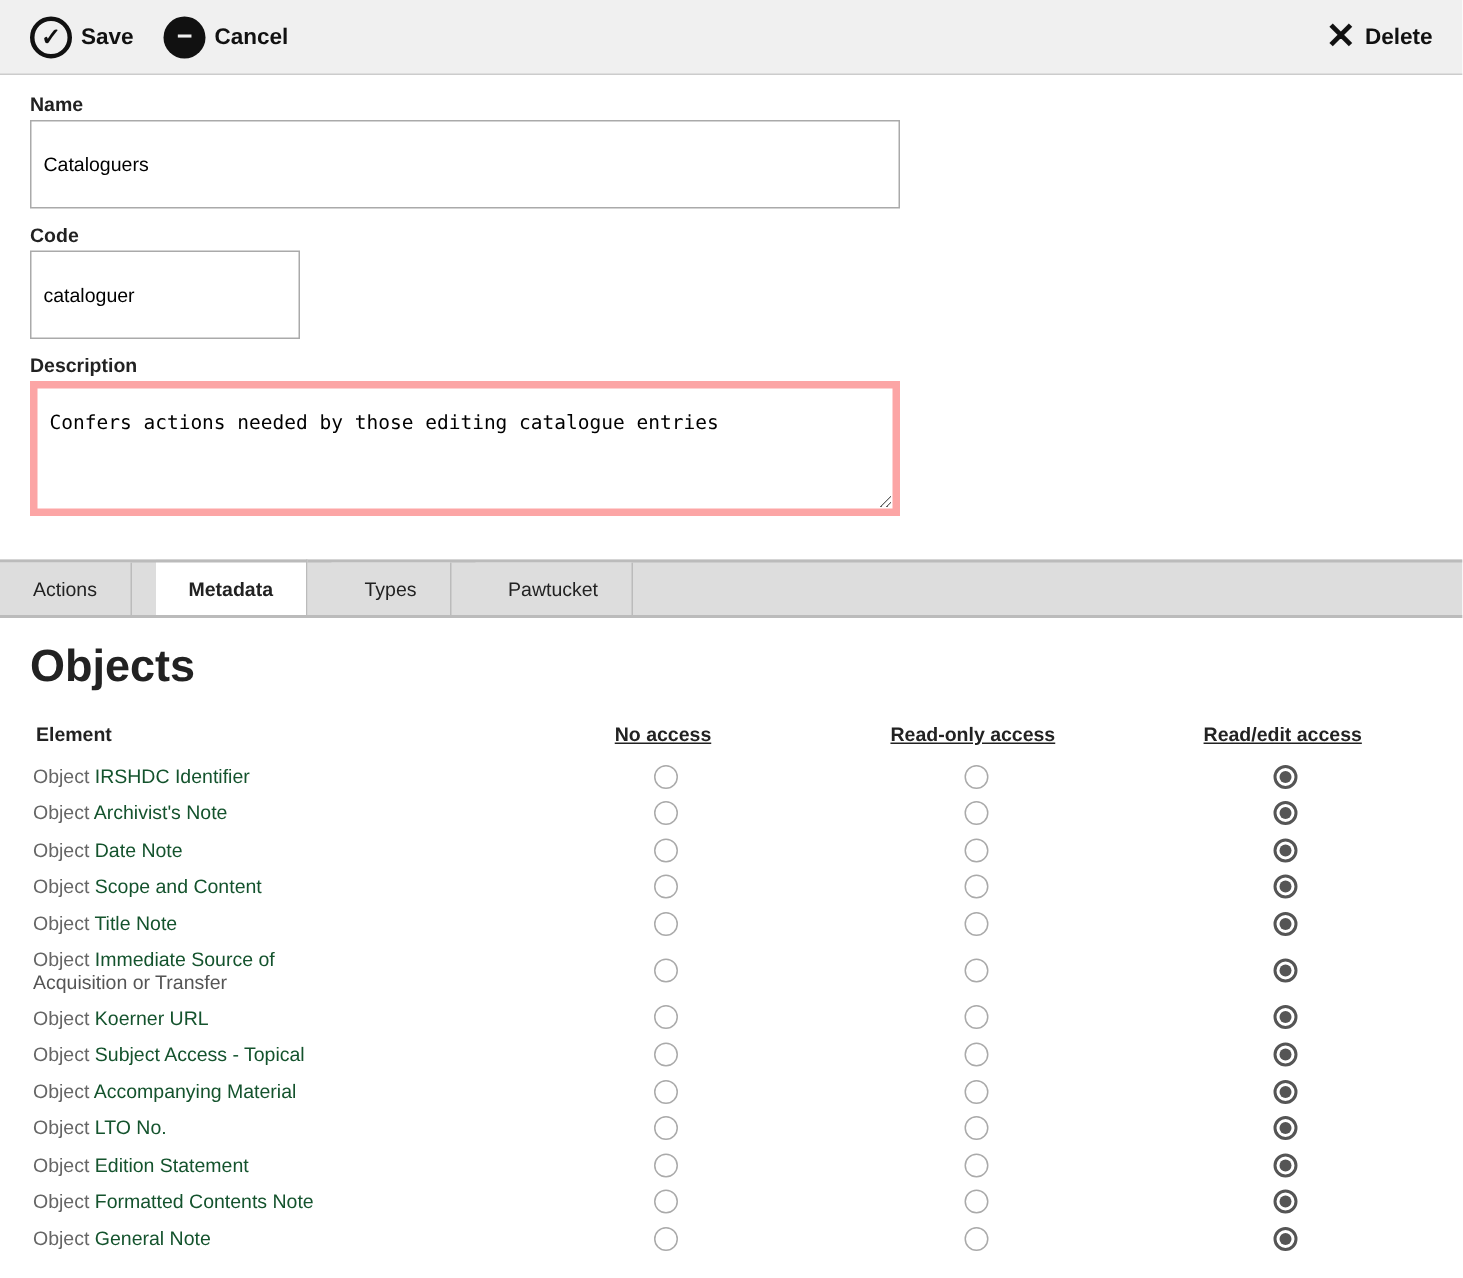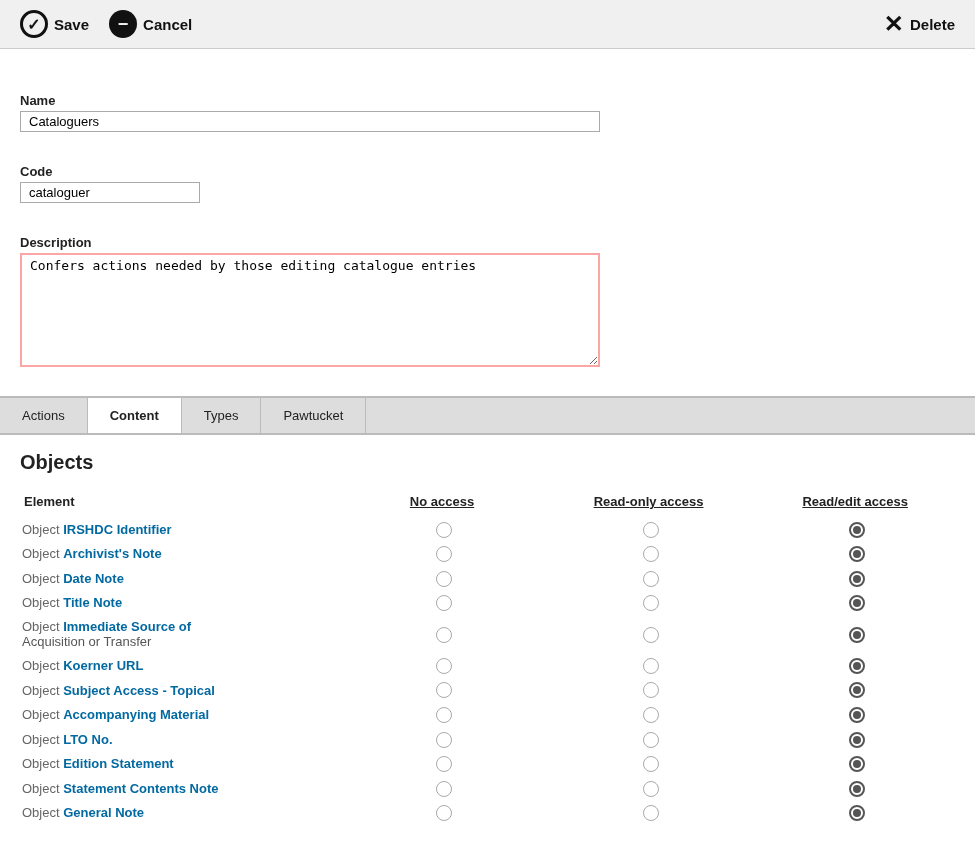--- a/index.html
+++ b/index.html
@@ -37,58 +37,59 @@
     }
 
     
     .form-area {
       padding: 12px 20px 10px 20px;
     }
     .form-area label {
       display: block; font-weight: bold; font-size: 13px; margin-bottom: 3px;
     }
     .form-area input[type="text"] {
-      border: 1px solid #aaa; padding: 2px 8px; font-size: 13px;
+      border: 1px solid #aaa; padding: 21px 8px; font-size: 13px;
       width: 100%;
     }
     .form-area .name-input { max-width: 580px; }
     .form-area .code-input { max-width: 180px; }
     .form-area textarea {
-      border: 2px solid #fca5a5; padding: 3px 8px; font-size: 13px;
-      width: 580px; height: 114px; resize: vertical;
-    }
-    .field-group { margin-bottom: 10px; margin-top: 32px; }
+      border: 5px solid #fca5a5; padding: 16px 8px; font-size: 13px;
+      width: 580px; height: 90px; resize: vertical;
+    }
+    .field-group { margin-bottom: 10px; }
 
     
     .tabs {
       display: flex;
       border-top: 2px solid #bbb;
       border-bottom: 2px solid #bbb;
       background: #ddd;
       margin-top: 6px;
+      gap: 16px;
     }
     .tab {
       padding: 10px 22px;
       cursor: pointer;
       font-size: 13px;
       border-right: 1px solid #bbb;
       background: #ddd;
       color: #222;
     }
     .tab.active {
       background: #fff;
       font-weight: bold;
       border-top: 2px solid #bbb;
       margin-top: -2px;
     }
 
     
     .content-area { padding: 16px 20px; }
     .section-title {
-      font-size: 20px; font-weight: bold; margin-bottom: 16px;
+      font-size: 30px; font-weight: bold; margin-bottom: 16px;
     }
 
     
     .metadata-table { width: 100%; border-collapse: collapse; }
     .metadata-table th {
       text-align: left; font-weight: bold; font-size: 13px;
       padding: 4px 8px 8px 4px;
       border-bottom: none;
     }
     .metadata-table th.col-noaccess,
@@ -102,21 +103,21 @@
       vertical-align: middle;
       font-size: 13px;
     }
     .metadata-table td.col-element { padding-left: 2px; }
     .metadata-table td.col-noaccess,
     .metadata-table td.col-readonly,
     .metadata-table td.col-readwrite {
       text-align: center;
     }
     .element-label { color: #555; }
-    .element-label strong { color: #0369a1; font-weight: bold; }
+    .element-label strong { color: #14532d; font-weight: normal; }
 
     
     .radio-empty {
       width: 16px; height: 16px; border-radius: 50%;
       border: 1.5px solid #aaa;
       display: inline-block; background: #fff;
       vertical-align: middle;
     }
     .radio-filled {
       width: 16px; height: 16px; border-radius: 50%;
@@ -166,21 +167,21 @@
     <input type="text" class="code-input" value="cataloguer" style="">
   </div>
   <div class="field-group">
     <label>Description</label>
     <textarea style="">Confers actions needed by those editing catalogue entries</textarea>
   </div>
 </div>
 
 <div class="tabs">
   <div class="tab">Actions</div>
-  <div class="tab active">Content</div>
+  <div class="tab active">Metadata</div>
   <div class="tab">Types</div>
   <div class="tab">Pawtucket</div>
 </div>
 
 <div class="content-area">
   <div class="section-title">Objects</div>
 
   <table class="metadata-table">
     <thead>
       <tr>
@@ -203,20 +204,26 @@
           <td class="col-readonly"><span class="radio-empty"></span></td>
           <td class="col-readwrite"><span class="radio-filled"></span></td>
         </tr>
         <tr>
           <td class="col-element"><span class="element-label"><span style="color:#666">Object </span><strong>Date Note</strong></span></td>
           <td class="col-noaccess"><span class="radio-empty"></span></td>
           <td class="col-readonly"><span class="radio-empty"></span></td>
           <td class="col-readwrite"><span class="radio-filled"></span></td>
         </tr>
         <tr>
+          <td class="col-element"><span class="element-label"><span style="color:#666">Object </span><strong>Scope and Content</strong></span></td>
+          <td class="col-noaccess"><span class="radio-empty"></span></td>
+          <td class="col-readonly"><span class="radio-empty"></span></td>
+          <td class="col-readwrite"><span class="radio-filled"></span></td>
+        </tr>
+        <tr>
           <td class="col-element"><span class="element-label"><span style="color:#666">Object </span><strong>Title Note</strong></span></td>
           <td class="col-noaccess"><span class="radio-empty"></span></td>
           <td class="col-readonly"><span class="radio-empty"></span></td>
           <td class="col-readwrite"><span class="radio-filled"></span></td>
         </tr>
         <tr>
           <td class="col-element"><span class="element-label"><span style="color:#666">Object </span><strong>Immediate Source of</strong><br>Acquisition or Transfer</span></td>
           <td class="col-noaccess"><span class="radio-empty"></span></td>
           <td class="col-readonly"><span class="radio-empty"></span></td>
           <td class="col-readwrite"><span class="radio-filled"></span></td>
@@ -245,21 +252,21 @@
           <td class="col-readonly"><span class="radio-empty"></span></td>
           <td class="col-readwrite"><span class="radio-filled"></span></td>
         </tr>
         <tr>
           <td class="col-element"><span class="element-label"><span style="color:#666">Object </span><strong>Edition Statement</strong></span></td>
           <td class="col-noaccess"><span class="radio-empty"></span></td>
           <td class="col-readonly"><span class="radio-empty"></span></td>
           <td class="col-readwrite"><span class="radio-filled"></span></td>
         </tr>
         <tr>
-          <td class="col-element"><span class="element-label"><span style="color:#666">Object </span><strong>Statement Contents Note</strong></span></td>
+          <td class="col-element"><span class="element-label"><span style="color:#666">Object </span><strong>Formatted Contents Note</strong></span></td>
           <td class="col-noaccess"><span class="radio-empty"></span></td>
           <td class="col-readonly"><span class="radio-empty"></span></td>
           <td class="col-readwrite"><span class="radio-filled"></span></td>
         </tr>
         <tr>
           <td class="col-element"><span class="element-label"><span style="color:#666">Object </span><strong>General Note</strong></span></td>
           <td class="col-noaccess"><span class="radio-empty"></span></td>
           <td class="col-readonly"><span class="radio-empty"></span></td>
           <td class="col-readwrite"><span class="radio-filled"></span></td>
         </tr>

